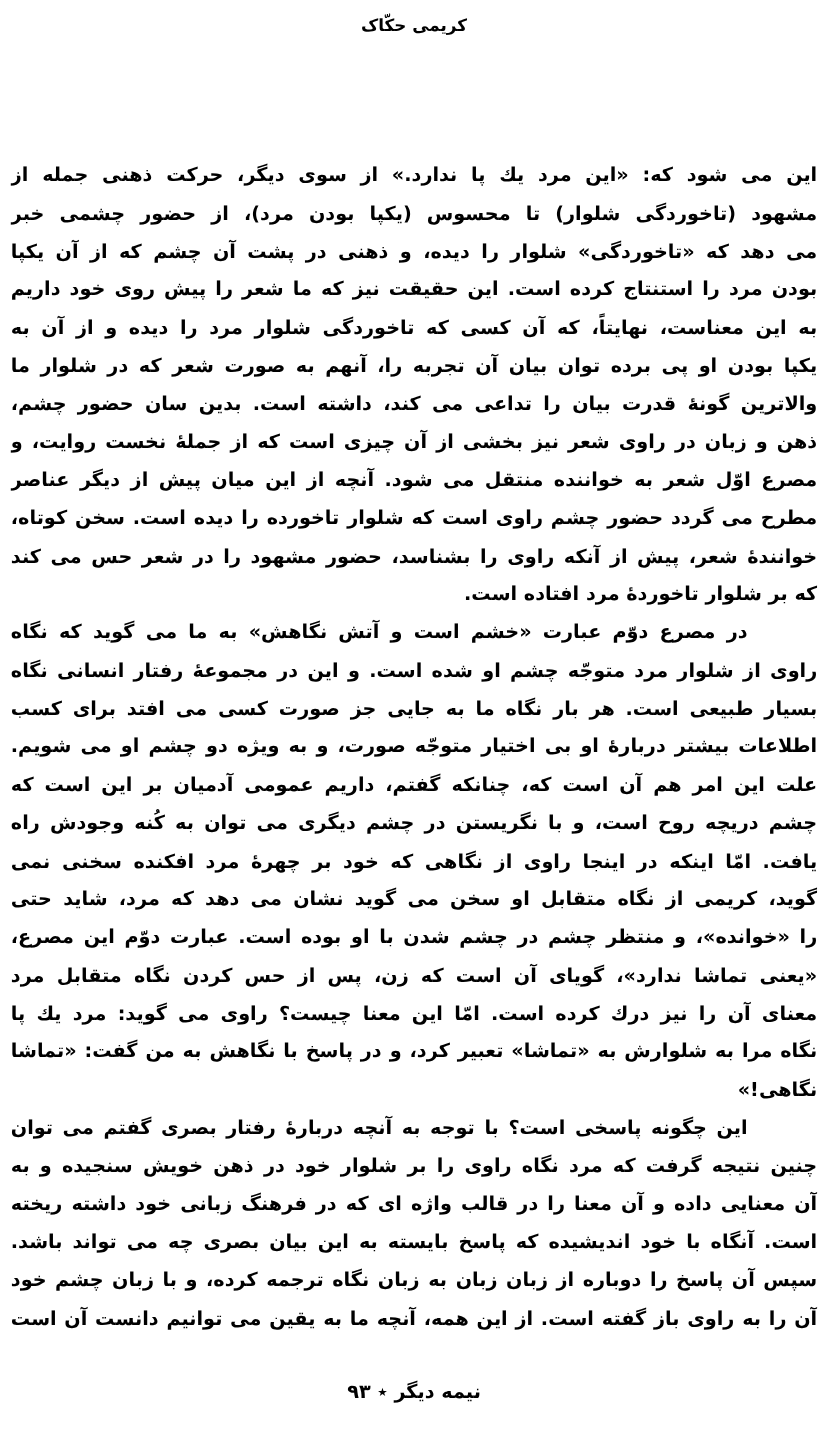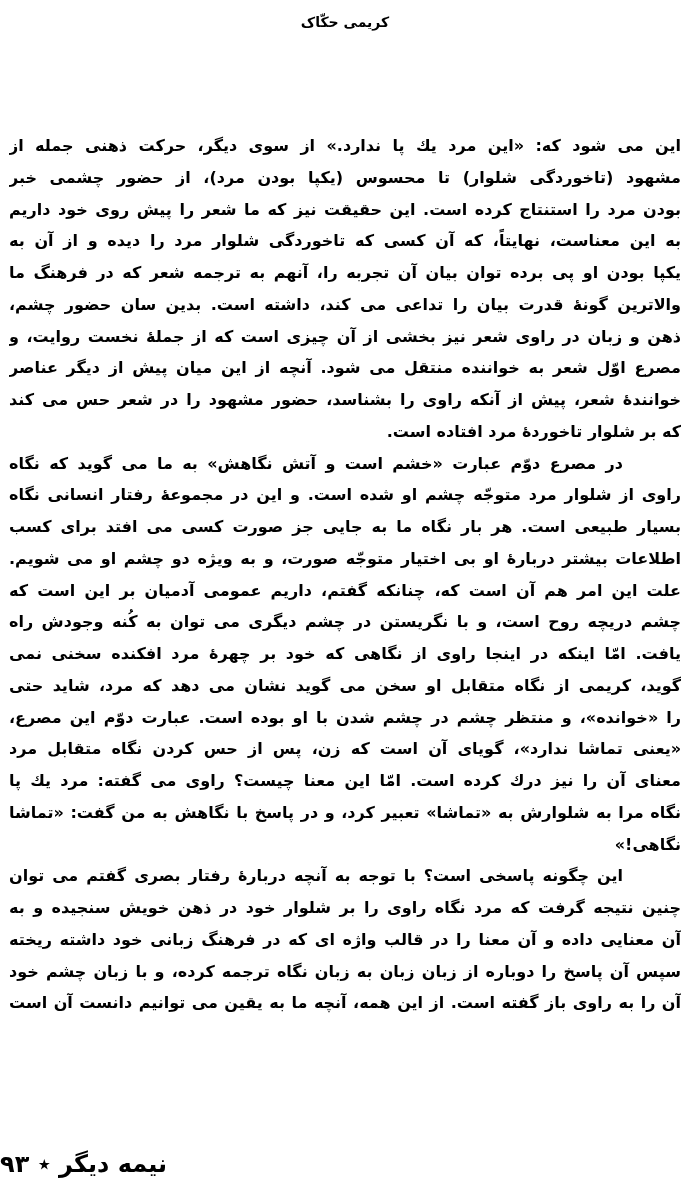--- a/index.html
+++ b/index.html
@@ -52,56 +52,59 @@
   .line.para-end {
     text-align: left;
     text-align-last: right;
     -moz-text-align-last: right;
   }
   .page-footer {
     position: absolute;
     top: 1150px;
     left: 0;
     right: 0;
-    text-align: left;
-    font-size: 24px;
+    text-align: center;
+    font-size: 16px;
     font-weight: bold;
   }
 </style>
 </head>
 <body>
 
 <div class="page">
   <div class="page-header">کریمی حکّاک</div>
 
   <div class="doc-body">
       <div class="line">این می شود که: «این مرد یك پا ندارد.» از سوی دیگر، حرکت ذهنی جمله از</div>
       <div class="line">مشهود (تاخوردگی شلوار) تا محسوس (یکپا بودن مرد)، از حضور چشمی خبر</div>
+      <div class="line">می دهد که «تاخوردگی» شلوار را دیده، و ذهنی در پشت آن چشم که از آن یکپا</div>
       <div class="line">بودن مرد را استنتاج کرده است. این حقیقت نیز که ما شعر را پیش روی خود داریم</div>
       <div class="line">به این معناست، نهایتاً، که آن کسی که تاخوردگی شلوار مرد را دیده و از آن به</div>
-      <div class="line">یکپا بودن او پی برده توان بیان آن تجربه را، آنهم به ترجمه شعر که در فرهنگ ما</div>
+      <div class="line">یکپا بودن او پی برده توان بیان آن تجربه را، آنهم به صورت شعر که در شلوار ما</div>
       <div class="line">والاترین گونهٔ قدرت بیان را تداعی می کند، داشته است. بدین سان حضور چشم،</div>
       <div class="line">ذهن و زبان در راوی شعر نیز بخشی از آن چیزی است که از جملهٔ نخست روایت، و</div>
       <div class="line">مصرع اوّل شعر به خواننده منتقل می شود. آنچه از این میان پیش از دیگر عناصر</div>
+      <div class="line">مطرح می گردد حضور چشم راوی است که شلوار تاخورده را دیده است. سخن کوتاه،</div>
       <div class="line">خوانندهٔ شعر، پیش از آنکه راوی را بشناسد، حضور مشهود را در شعر حس می کند</div>
       <div class="line para-end">که بر شلوار تاخوردهٔ مرد افتاده است.</div>
       <div class="line indent">در مصرع دوّم عبارت «خشم است و آتش نگاهش» به ما می گوید که نگاه</div>
       <div class="line">راوی از شلوار مرد متوجّه چشم او شده است. و این در مجموعهٔ رفتار انسانی نگاه</div>
       <div class="line">بسیار طبیعی است. هر بار نگاه ما به جایی جز صورت کسی می افتد برای کسب</div>
       <div class="line">اطلاعات بیشتر دربارهٔ او بی اختیار متوجّه صورت، و به ویژه دو چشم او می شویم.</div>
       <div class="line">علت این امر هم آن است که، چنانکه گفتم، داریم عمومی آدمیان بر این است که</div>
       <div class="line">چشم دریچه روح است، و با نگریستن در چشم دیگری می توان به کُنه وجودش راه</div>
       <div class="line">یافت. امّا اینکه در اینجا راوی از نگاهی که خود بر چهرهٔ مرد افکنده سخنی نمی</div>
       <div class="line">گوید، کریمی از نگاه متقابل او سخن می گوید نشان می دهد که مرد، شاید حتی</div>
       <div class="line">را «خوانده»، و منتظر چشم در چشم شدن با او بوده است. عبارت دوّم این مصرع،</div>
       <div class="line">«یعنی تماشا ندارد»، گویای آن است که زن، پس از حس کردن نگاه متقابل مرد</div>
-      <div class="line">معنای آن را نیز درك کرده است. امّا این معنا چیست؟ راوی می گفته: مرد یك پا</div>
+      <div class="line">معنای آن را نیز درك کرده است. امّا این معنا چیست؟ راوی می گوید: مرد یك پا</div>
       <div class="line">نگاه مرا به شلوارش به «تماشا» تعبیر کرد، و در پاسخ با نگاهش به من گفت: «تماشا</div>
       <div class="line para-end">نگاهی!»</div>
       <div class="line indent">این چگونه پاسخی است؟  با توجه به آنچه دربارهٔ رفتار بصری گفتم می توان</div>
       <div class="line">چنین نتیجه گرفت که مرد نگاه راوی را بر شلوار خود در ذهن خویش سنجیده و به</div>
       <div class="line">آن معنایی داده و آن معنا را در قالب واژه ای که در فرهنگ زبانی خود داشته ریخته</div>
+      <div class="line">است. آنگاه با خود اندیشیده که پاسخ بایسته به این بیان بصری چه می تواند باشد.</div>
       <div class="line">سپس آن پاسخ را دوباره  از زبان زبان به زبان نگاه ترجمه کرده، و با زبان چشم خود</div>
       <div class="line">آن را به راوی باز گفته است. از این همه، آنچه ما به یقین می توانیم دانست آن است</div>
     </div>
 
   <div class="page-footer">نیمه دیگر ٭ ۹۳</div>
 </div>
 
 </body></html>

